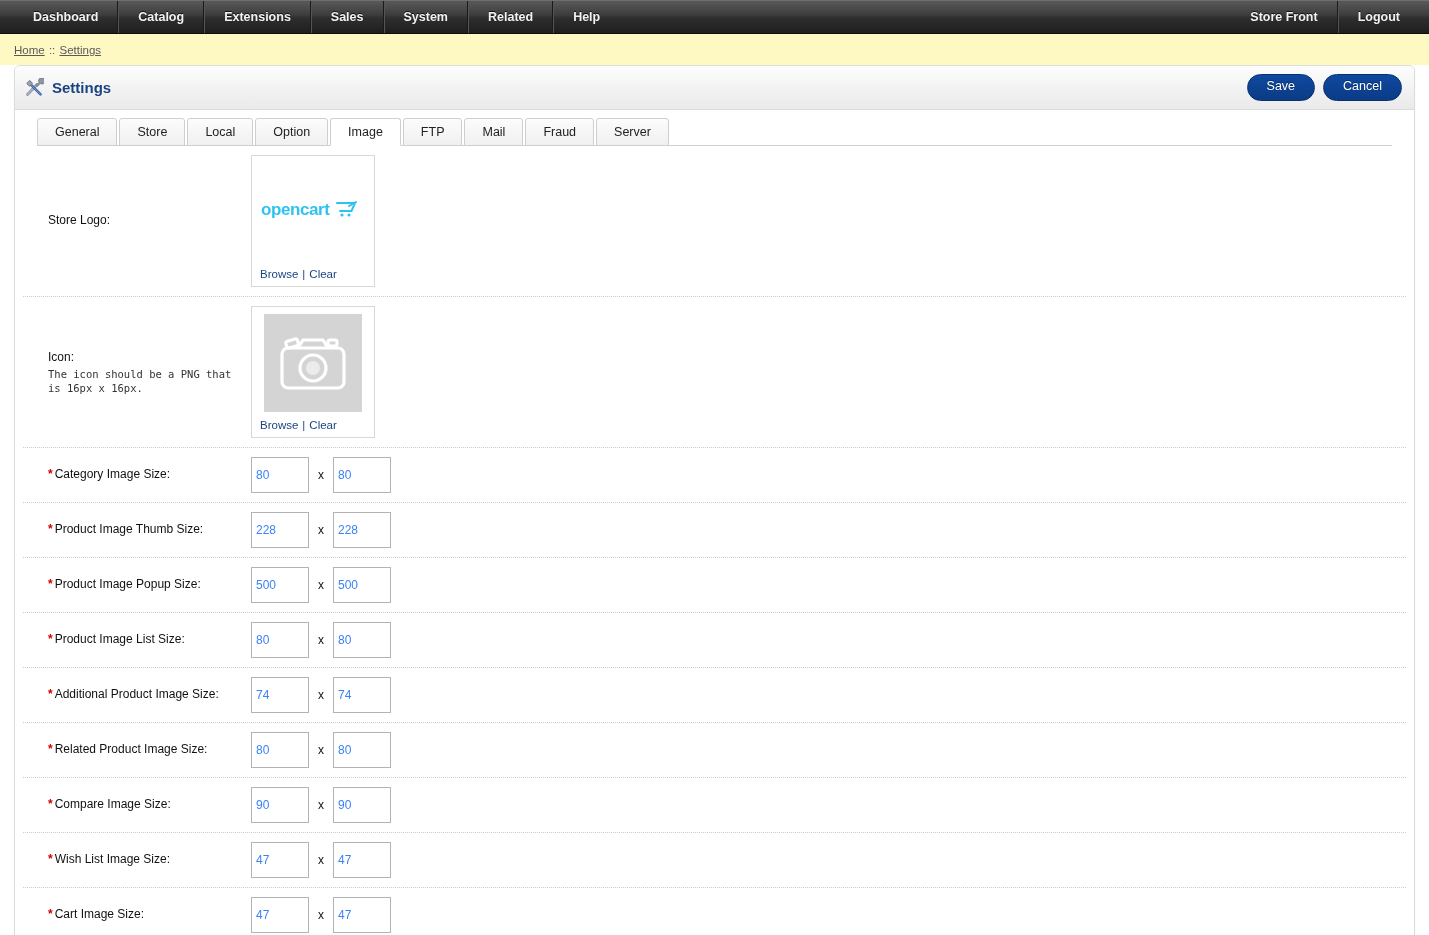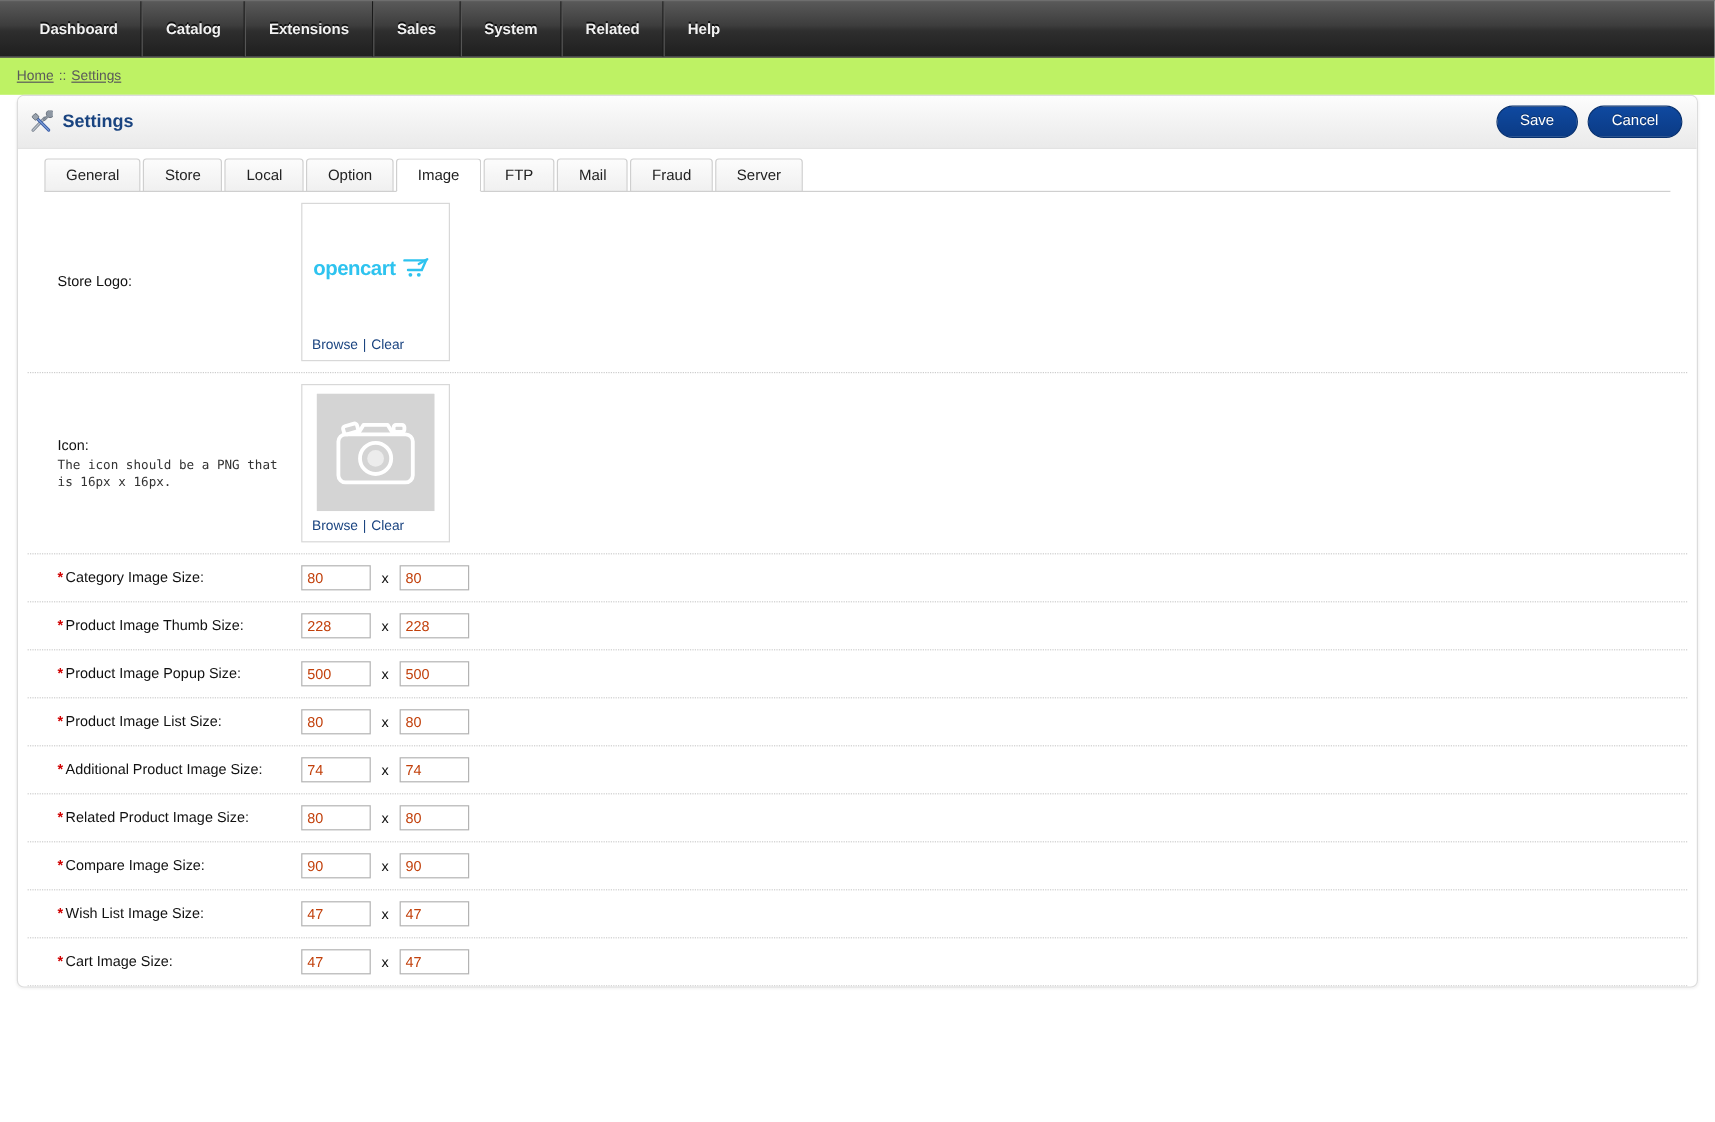--- a/index.html
+++ b/index.html
@@ -6,21 +6,21 @@
   html, body {
     margin: 0; padding: 0;
     width: 1429px; height: 935px;
     background: #ffffff;
     font-family: "Liberation Sans", sans-serif;
     overflow: hidden;
   }
 
   
   #topnav {
-    height: 48px;
+    height: 34px;
     background: linear-gradient(to bottom, #5b5b5b 0%, #3d3d3d 45%, #2e2e2e 55%, #1f1f1f 100%);
     border-bottom: 1px solid #0d0d0d;
     display: flex;
     align-items: stretch;
     justify-content: space-between;
     position: relative;
     gap: 33px;
   }
   #topnav::before {
     content: "";
@@ -45,21 +45,21 @@
   .nav-group.left .nav-item:first-child { border-left: none; }
   .nav-group.left .nav-item:last-child { border-right: none; }
   .nav-group.right .nav-item:first-child { border-left: none; }
   .nav-group.right .nav-item:last-child { border-right: none; }
 
   
   #breadcrumb {
     padding: 10px 12px 9px 14px;
     font-size: 11.5px;
     color: #5a5a5a;
-    background: #bef264;
+    background: #fef9c3;
   }
   #breadcrumb a {
     color: #5a5a5a;
     text-decoration: underline;
     cursor: pointer;
   }
   #breadcrumb .sep { text-decoration: none; padding: 0 1px; }
 
   
   #panel {
@@ -200,26 +200,26 @@
   .media-actions a {
     color: #1a4480;
     cursor: pointer;
   }
   .media-actions .bar { color: #1a4480; padding: 0 4px; text-decoration: none; }
 
   .ph-icon { width: 98px; height: 98px; background: #d4d4d4; display:block; }
 
   input.sizebox {
     width: 58px;
-    height: 21px;
+    height: 36px;
     border: 1px solid #b3b3b3;
     background: #fff;
     font-family: "Liberation Sans", sans-serif;
     font-size: 12px;
-    color: #c2410c;
+    color: #3b82f6;
     padding: 1px 4px;
     outline: none;
   }
   .xsep {
     padding: 0 9px;
     font-size: 12px;
     color: #111;
   }
 </style>
 </head>
@@ -227,20 +227,24 @@
 
 <div id="topnav">
   <div class="nav-group left">
       <div class="nav-item">Dashboard</div>
       <div class="nav-item">Catalog</div>
       <div class="nav-item">Extensions</div>
       <div class="nav-item">Sales</div>
       <div class="nav-item">System</div>
       <div class="nav-item">Related</div>
       <div class="nav-item">Help</div>
+    </div>
+  <div class="nav-group right">
+      <div class="nav-item">Store Front</div>
+      <div class="nav-item">Logout</div>
     </div>
 </div>
 
 <div id="breadcrumb">
   <a>Home</a><span class="sep"> :: </span><a>Settings</a>
 </div>
 
 <div id="panel">
 
   <div id="panel-header">

